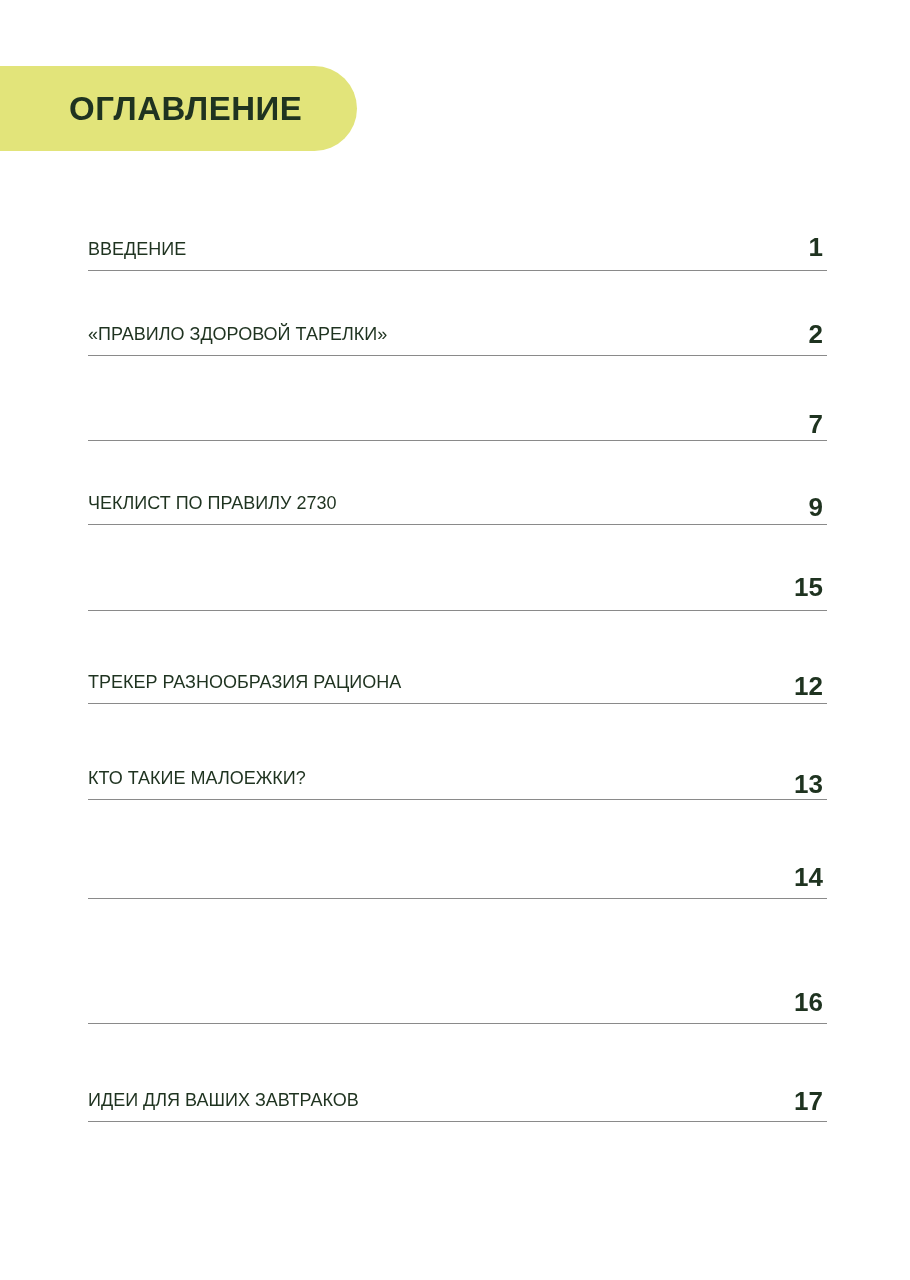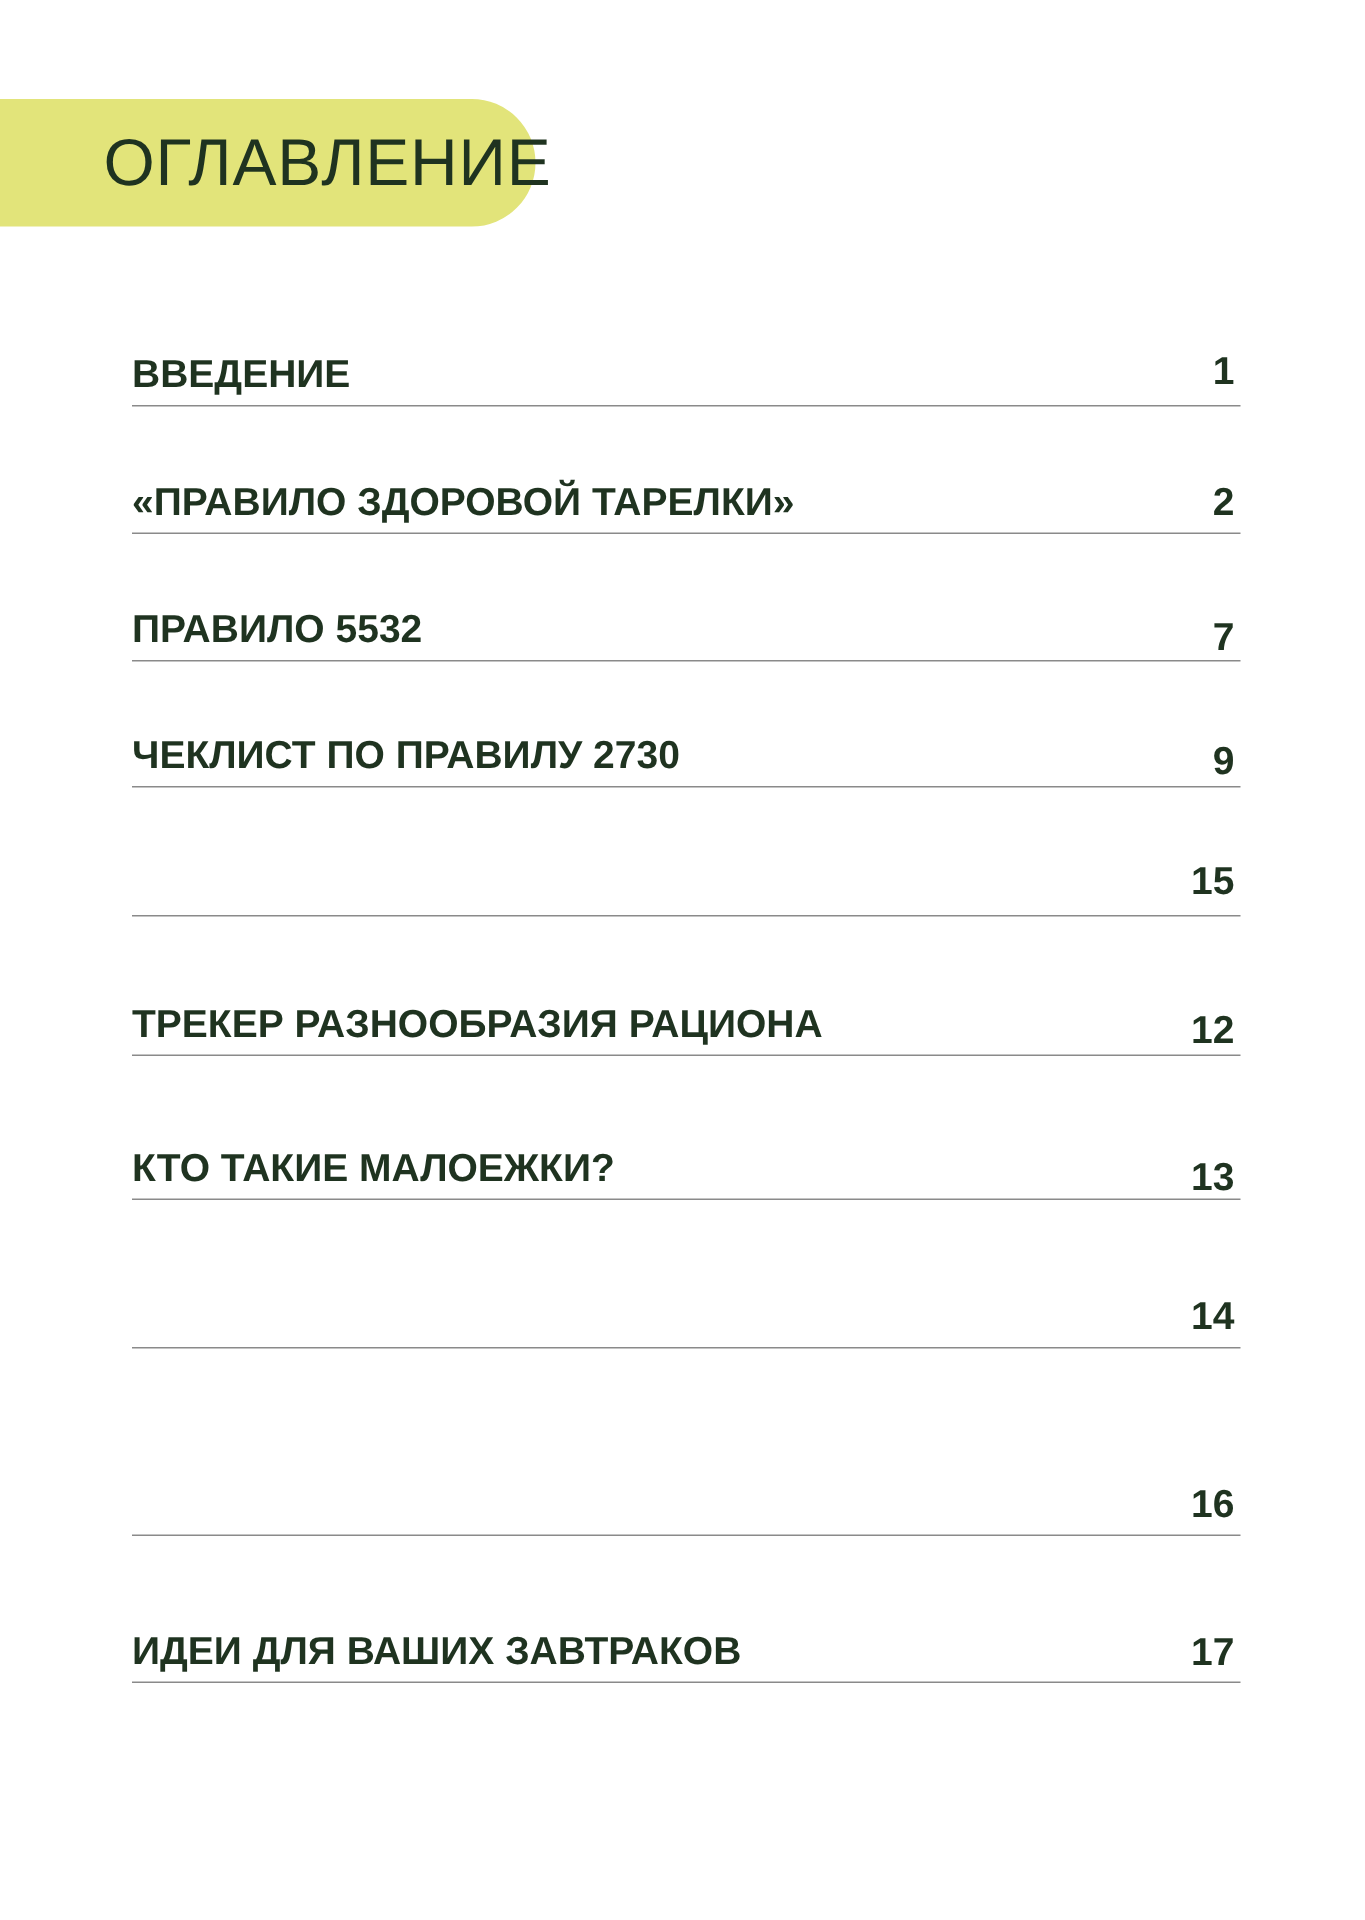--- a/index.html
+++ b/index.html
@@ -21,38 +21,38 @@
       top: 66px;
       width: 357px;
       height: 85px;
       background: #e2e47a;
       border-radius: 0 43px 43px 0;
       display: flex;
       align-items: center;
     }
     .title-text {
       margin-left: 69px;
-      font-size: 44px;
-      font-weight: normal;
+      font-size: 33px;
+      font-weight: bold;
       letter-spacing: 0.5px;
       color: #1f3320;
       line-height: 1;
     }
     .toc-row {
       position: absolute;
       left: 88px;
       width: 739px;
       border-bottom: 1.5px solid #8a8a8a;
     }
     .toc-label {
       position: absolute;
       left: 0;
       bottom: 4px;
-      font-size: 26px;
-      font-weight: bold;
+      font-size: 18px;
+      font-weight: normal;
       line-height: 34px;
       color: #1f3320;
       white-space: nowrap;
     }
     .toc-page {
       position: absolute;
       right: 4px;
       font-size: 26px;
       font-weight: bold;
       line-height: 34px;
@@ -72,21 +72,20 @@
     <span class="toc-label">ВВЕДЕНИЕ</span>
     <span class="toc-page" style="top:10px;">1</span>
   </div>
 
   <div class="toc-row" style="top:300px;height:55px;">
     <span class="toc-label">«ПРАВИЛО ЗДОРОВОЙ ТАРЕЛКИ»</span>
     <span class="toc-page" style="top:17px;">2</span>
   </div>
 
   <div class="toc-row" style="top:390px;height:50px;">
-    <span class="toc-label">ПРАВИЛО 5532</span>
     <span class="toc-page" style="top:17px;">7</span>
   </div>
 
   <div class="toc-row" style="top:475px;height:49px;">
     <span class="toc-label">ЧЕКЛИСТ ПО ПРАВИЛУ 2730</span>
     <span class="toc-page" style="top:15px;">9</span>
   </div>
 
   <div class="toc-row" style="top:560px;height:50px;">
     <span class="toc-page" style="top:10px;">15</span>

